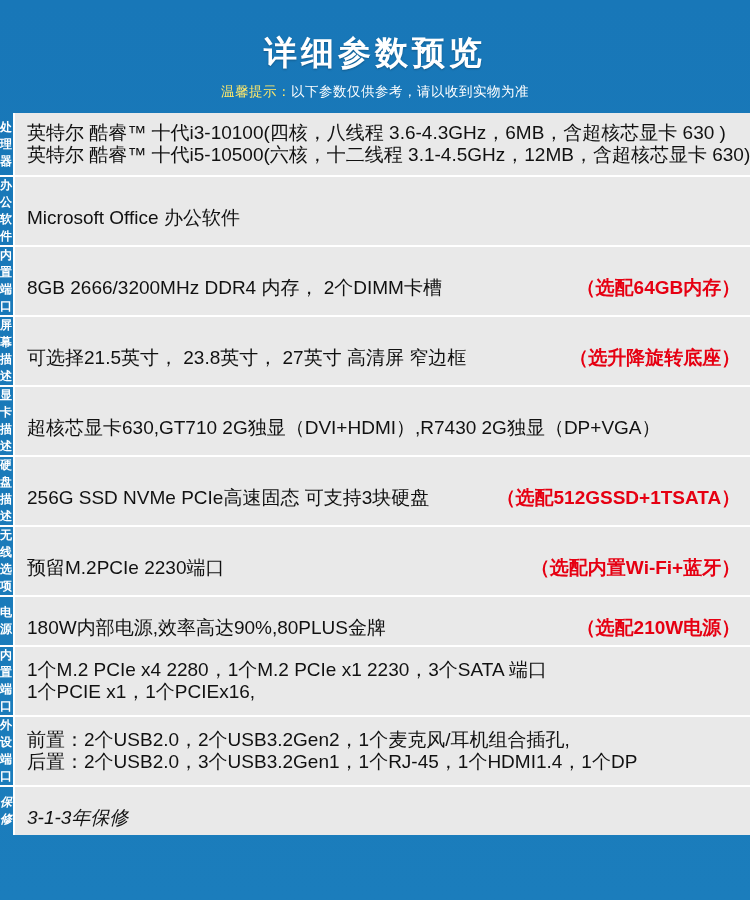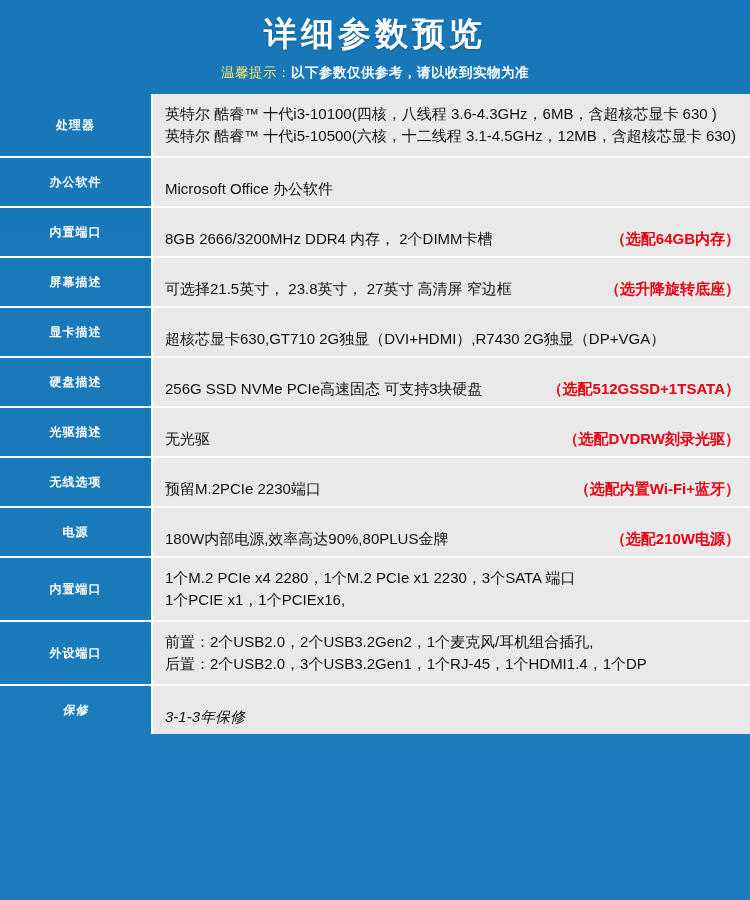--- a/index.html
+++ b/index.html
@@ -13,37 +13,38 @@
     position: relative;
     width: 750px;
     height: 900px;
     background: linear-gradient(180deg, #1877b8 0%, #1a7ab9 50%, #1b7dbc 100%);
     overflow: hidden;
   }
   
   .header {
     padding-top: 12px;
     text-align: center;
+    margin-top: 19px;
   }
   .header .title {
     color: #ffffff;
     font-size: 33px;
     font-weight: bold;
     letter-spacing: 4px;
     line-height: 44px;
     text-shadow: 0 1px 2px rgba(0,0,0,0.25);
   }
   .header .subtitle {
     margin-top: 8px;
     font-size: 13.5px;
     line-height: 18px;
     letter-spacing: 0.5px;
   }
   .subtitle .tip-label { color: #ffe86a; }
-  .subtitle .tip-text { color: #ffffff; font-weight: bold; }
+  .subtitle .tip-text { color: #ffffff; }
 
   
   .spec-table {
     margin: 12px 0 0 0;
     width: 750px;
     border-collapse: collapse;
   }
   .spec-table tr { }
   .spec-table td {
     vertical-align: middle;
@@ -58,21 +59,21 @@
     text-align: center;
     border-bottom: 2px solid #ffffff;
     border-right: 2px solid #ffffff;
     background: transparent;
   }
   td.value {
     background: #e9e9e9;
     border-bottom: 2px solid #ffffff;
     padding: 20px 0 6px 12px;
     color: #111111;
-    font-size: 15px;
+    font-size: 19px;
     line-height: 22px;
   }
   tr:last-child td.label,
   tr:last-child td.value { border-bottom: none; font-style: italic; }
 
   .value .line { white-space: nowrap; position: relative; }
   .value .note {
     color: #e60012;
     font-weight: bold;
     position: absolute;
@@ -127,26 +128,20 @@
             <div class="line"><span class="main">超核芯显卡630,GT710 2G独显（DVI+HDMI）,R7430 2G独显（DP+VGA）</span></div>
           </td>
         </tr>
         <tr>
           <td class="label">硬盘描述</td>
           <td class="value">
             <div class="line"><span class="main">256G SSD NVMe PCIe高速固态 可支持3块硬盘</span><span class="note">（选配512GSSD+1TSATA）</span></div>
           </td>
         </tr>
         <tr>
-          <td class="label">光驱描述</td>
-          <td class="value">
-            <div class="line"><span class="main">无光驱</span><span class="note">（选配DVDRW刻录光驱）</span></div>
-          </td>
-        </tr>
-        <tr>
           <td class="label">无线选项</td>
           <td class="value">
             <div class="line"><span class="main">预留M.2PCIe 2230端口</span><span class="note">（选配内置Wi-Fi+蓝牙）</span></div>
           </td>
         </tr>
         <tr>
           <td class="label">电源</td>
           <td class="value">
             <div class="line"><span class="main">180W内部电源,效率高达90%,80PLUS金牌</span><span class="note">（选配210W电源）</span></div>
           </td>

